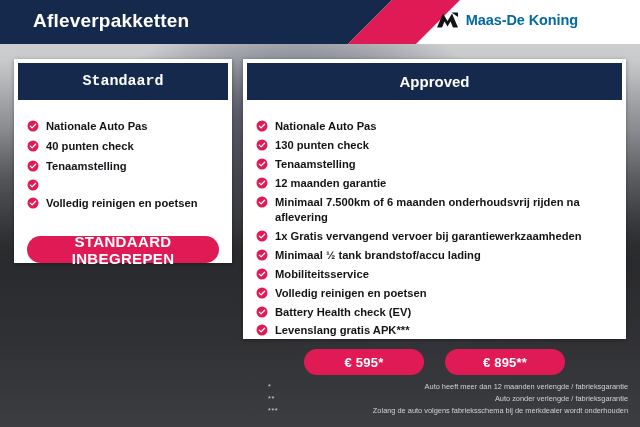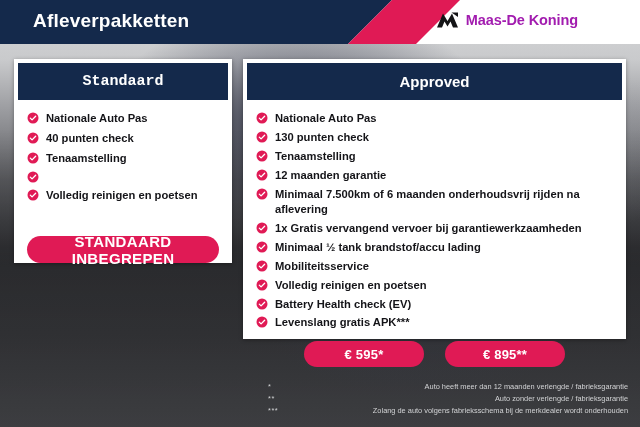--- a/index.html
+++ b/index.html
@@ -42,40 +42,40 @@
   }
   #hdr-title{
     position:absolute; left:33px; top:10px;
     font-size:19px; font-weight:bold; color:#ffffff; letter-spacing:.2px;
   }
   #brand{
     position:absolute; right:62px; top:11px;
     display:flex; align-items:center; gap:7px;
   }
   #brand-mark{ width:23px; height:18px; display:block; }
-  #brand-name{ font-size:14.5px; font-weight:bold; color:#a21caf; letter-spacing:-.1px; white-space:nowrap; }
+  #brand-name{ font-size:14.5px; font-weight:bold; color:#0369a1; letter-spacing:-.1px; white-space:nowrap; }
 
   
   .card{
     position:absolute; background:#ffffff; z-index:4;
     box-shadow:0 1px 4px rgba(0,0,0,.35);
     display:flex; flex-direction:column;
   }
   #card-standaard{ left:14px; top:59px; width:218px; height:204px; }
   #card-approved { left:243px; top:59px; width:383px; height:280px; }
 
   .card-head{
     background:#14294b; color:#fff;
     display:flex; align-items:center; justify-content:center;
     font-weight:bold; flex:0 0 auto;
   }
   #card-standaard .card-head{ height:37px; font-size:15px; margin:4px 4px 0 4px;font-family:Liberation Mono, monospace; }
   #card-approved  .card-head{ height:37px; font-size:15px; margin:4px 4px 0 4px; }
 
-  .card-body{ padding:11px 13px 0 13px; flex:1 1 auto; }
+  .card-body{ padding:11px 13px 0 13px; flex:1 1 auto;margin-top:8px; }
 
   ul.features{ list-style:none; }
   ul.features li{
     display:flex; align-items:flex-start; gap:7px;
     margin-bottom:5px;
     font-size:11.2px; font-weight:bold; color:#141418; line-height:1.32;
   }
   #card-approved ul.features li{ margin-bottom:4.2px; }
   .chk{ flex:0 0 auto; width:12px; height:12px; margin-top:1px; display:block; }
 

